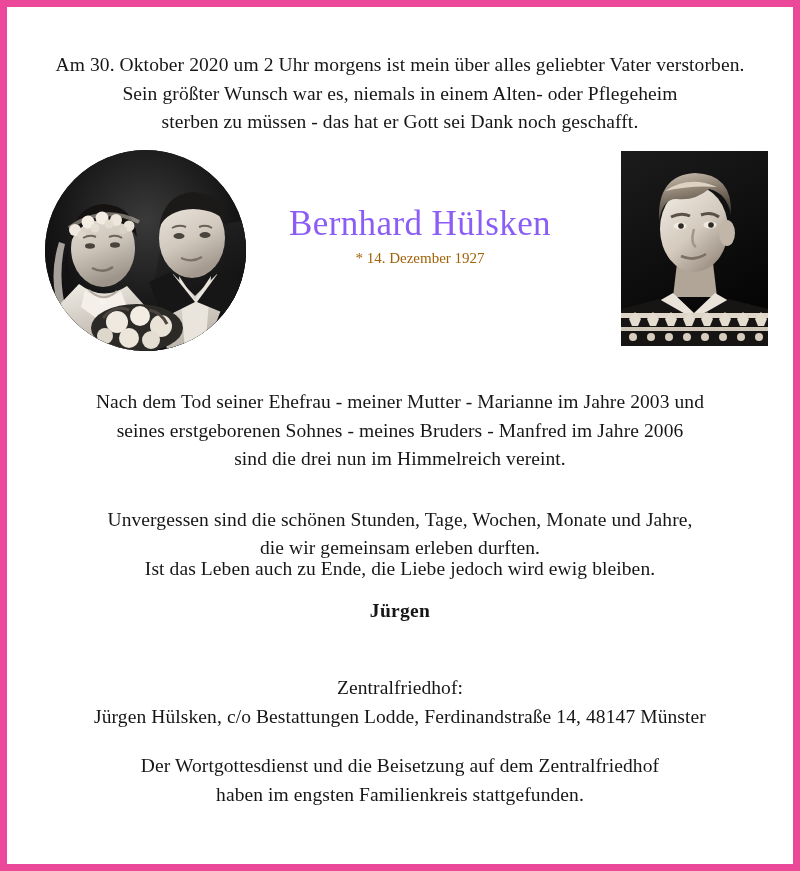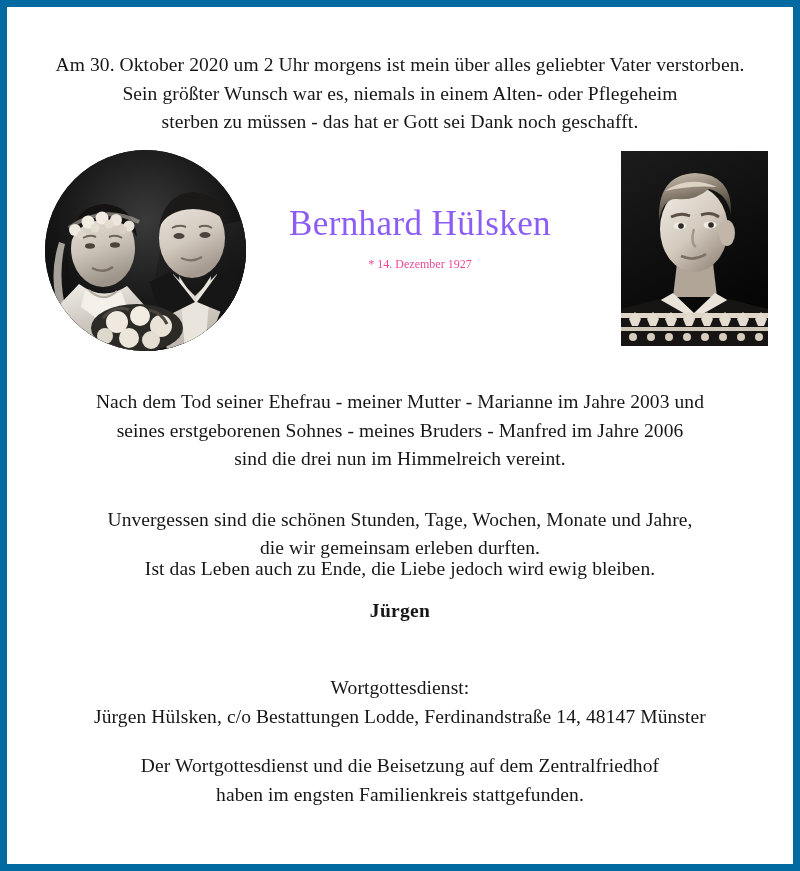--- a/index.html
+++ b/index.html
@@ -10,21 +10,21 @@
   body {
     font-family: "Liberation Serif", "DejaVu Serif", serif;
   }
 
   .notice-card {
     position: relative;
     width: 800px;
     height: 871px;
     box-sizing: border-box;
     background: #ffffff;
-    border: 7px solid #0369a1;
+    border: 7px solid #ec4899;
     overflow: hidden;
   }
 
   .inner {
     position: relative;
     width: 100%;
     height: 100%;
     background: #ffffff;
   }
 
@@ -54,24 +54,24 @@
     text-align: center;
   }
   .deceased-name {
     font-size: 35px;
     line-height: 42px;
     color: #8b5cf6;
     letter-spacing: 0.4px;
     white-space: nowrap;
   }
   .birth-date {
-    margin-top: 7px;
-    font-size: 12px;
+    margin-top: 1px;
+    font-size: 15px;
     line-height: 24px;
-    color: #ec4899;
+    color: #a16207;
     white-space: nowrap;
   }
 
   
   .photo-wedding {
     position: absolute;
     left: 38px;
     top: 143px;
     width: 201px;
     height: 201px;
@@ -323,21 +323,21 @@
         <div>die wir gemeinsam erleben durften.</div>
       </div>
     </div>
 
     <div class="verse-block para">
       <div>Ist das Leben auch zu Ende, die Liebe jedoch wird ewig bleiben.</div>
       <div class="signature">Jürgen</div>
     </div>
 
     <div class="address-block para">
-      <div>Wortgottesdienst:</div>
+      <div>Zentralfriedhof:</div>
       <div>Jürgen Hülsken, c/o Bestattungen Lodde, Ferdinandstraße 14, 48147 Münster</div>
     </div>
 
     <div class="service-block para">
       <div>Der Wortgottesdienst und die Beisetzung auf dem Zentralfriedhof</div>
       <div>haben im engsten Familienkreis stattgefunden.</div>
     </div>
 
   </div>
 </div>

